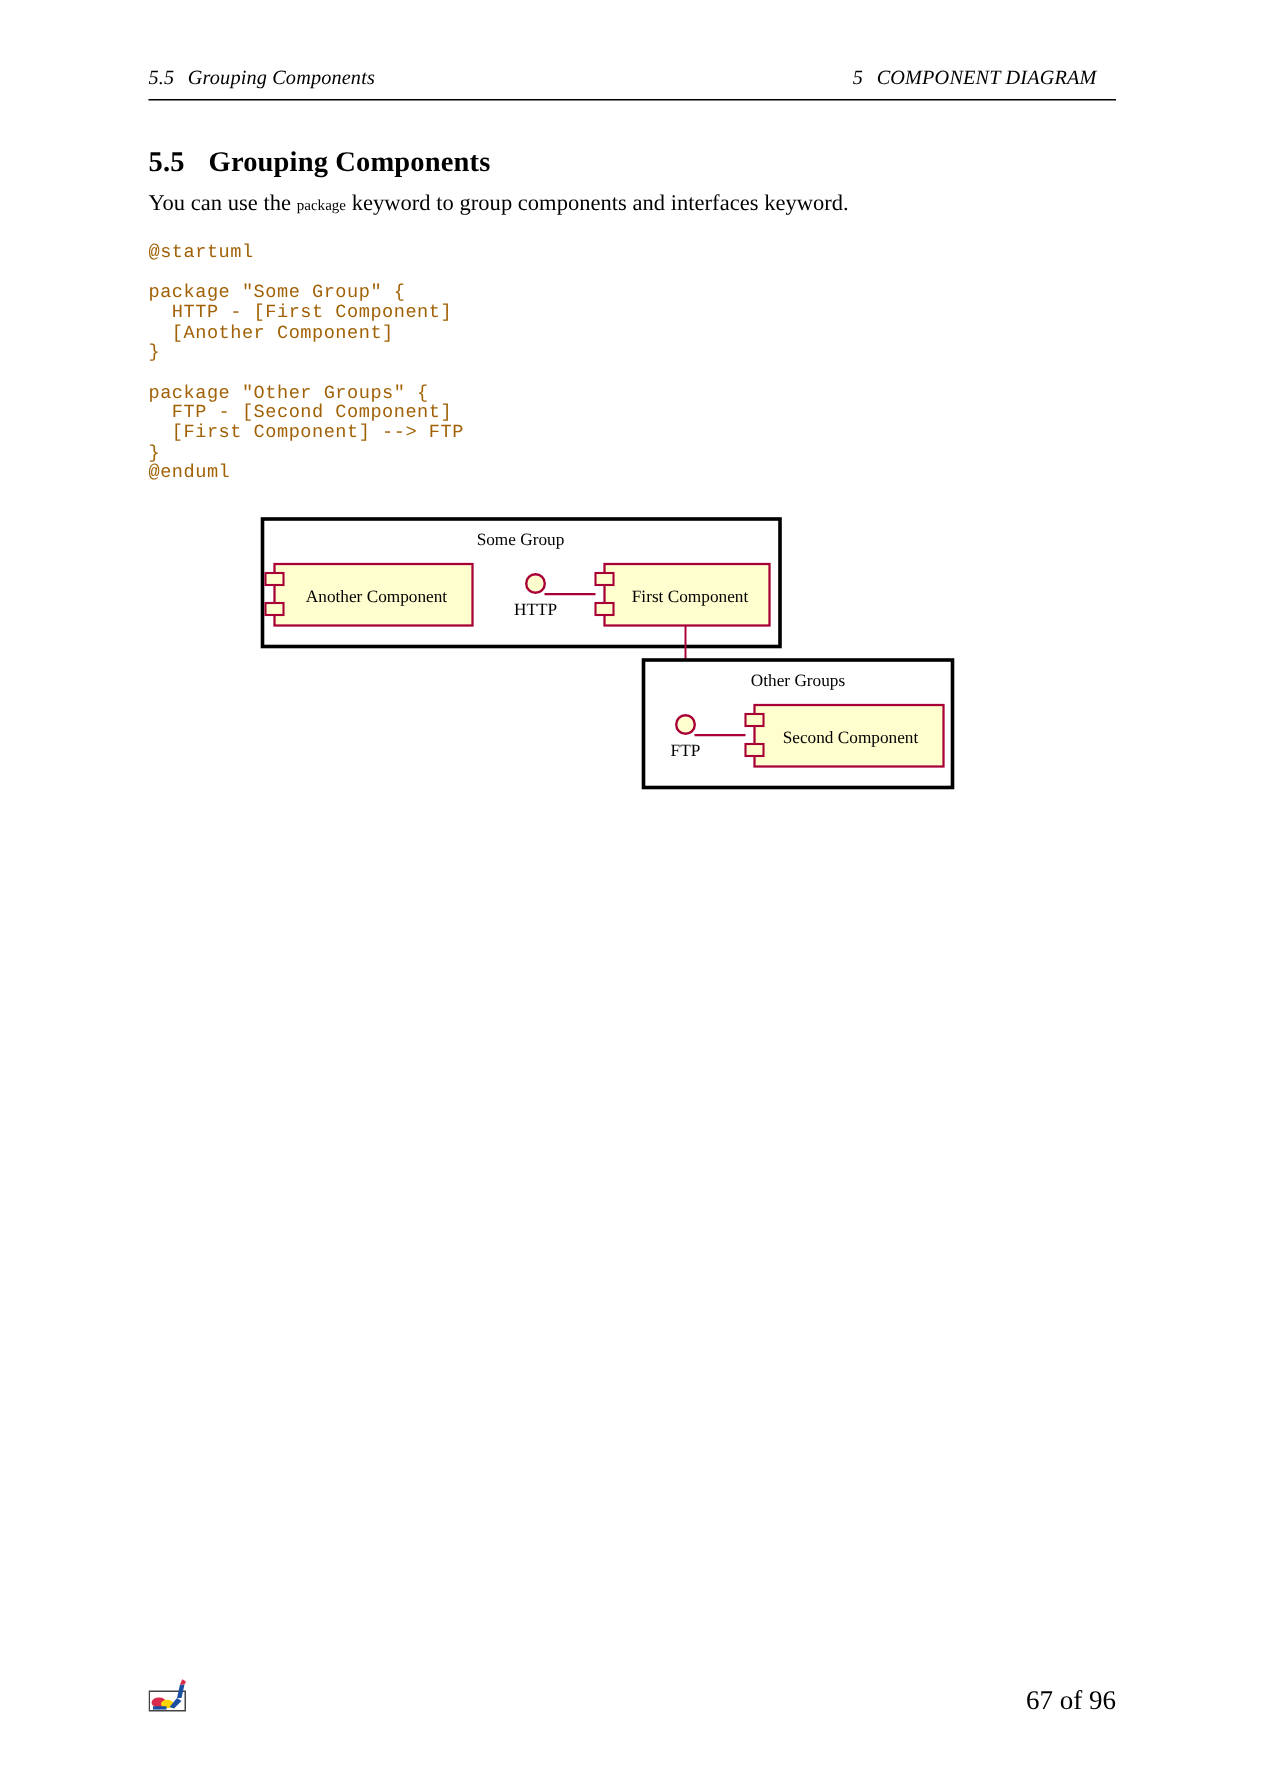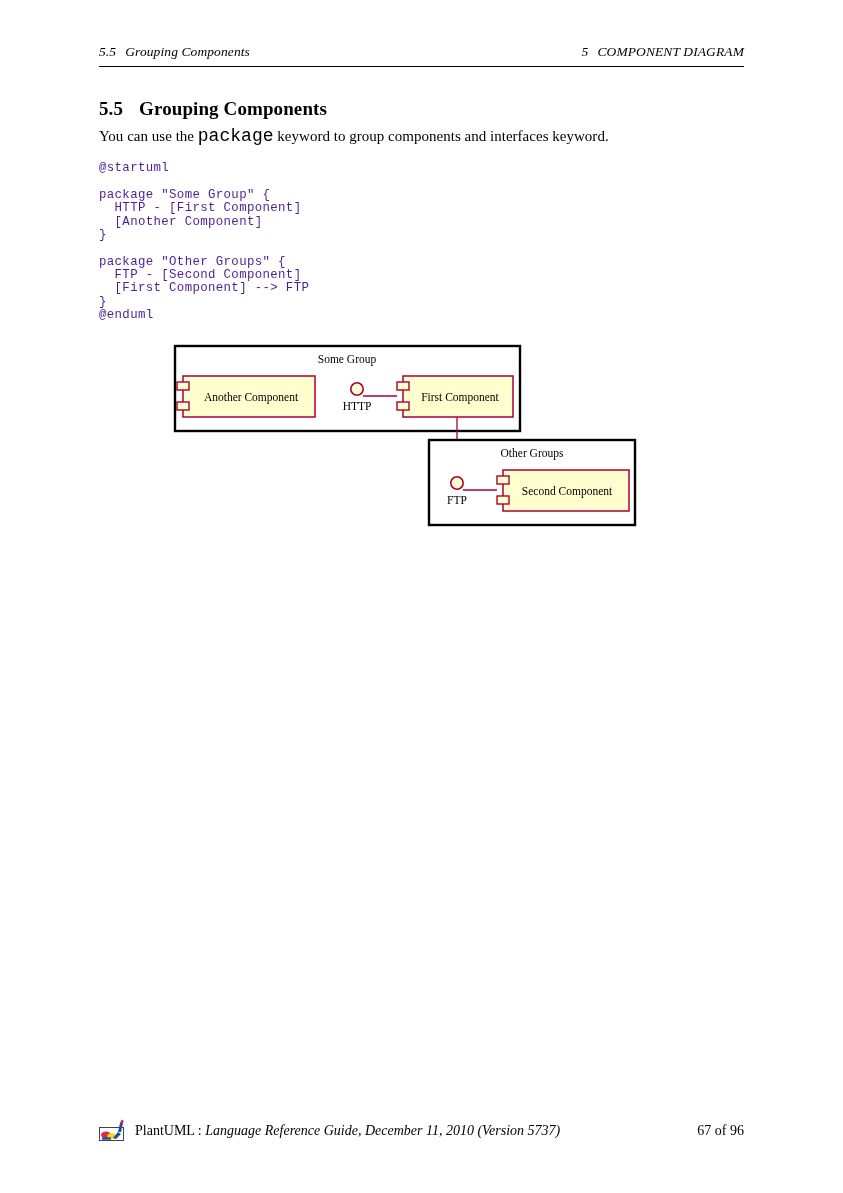--- a/index.html
+++ b/index.html
@@ -27,21 +27,21 @@
   .page-header .hdr-left,
   .page-header .hdr-right {
     position: absolute;
     top: 0;
     font-style: italic;
     font-size: 13.5px;
     white-space: nowrap;
     letter-spacing: 0.1px;
   }
   .page-header .hdr-left { left: 0; }
-  .page-header .hdr-right { right: 0; }
+  .page-header .hdr-right { right: 13px; }
   .hdr-num { margin-right: 9px; }
   .hdr-rule {
     position: absolute;
     left: 99px;
     top: 66px;
     width: 645px;
     height: 1px;
     background: #000;
   }
 
@@ -61,35 +61,35 @@
   .body-par {
     position: absolute;
     left: 99px;
     top: 127px;
     width: 648px;
     font-size: 15px;
     line-height: 19px;
     letter-spacing: 0.02px;
   }
   .body-par code {
-    font-family: Liberation Mono, monospace;
-    font-size: 18px;
+    font-family: Liberation Serif, serif;
+    font-size: 10px;
   }
 
   
   .code-block {
     position: absolute;
     left: 99px;
     top: 150px;
     font-family: "Liberation Mono", "DejaVu Sans Mono", monospace;
     font-size: 12.4px;
     line-height: 13.35px;
     white-space: pre;
     letter-spacing: 0.35px;
-    color: #4c1d95;
+    color: #a16207;
   }
 
   
   .uml-diagram {
     position: absolute;
     left: 169px;
     top: 340px;
     width: 480px;
     height: 195px;
   }
@@ -116,21 +116,21 @@
     top: 5px;
     font-size: 14px;
     white-space: nowrap;
   }
   .footer-text .ft-title { font-style: normal; }
   .footer-text .ft-sub { font-style: italic; }
   .footer-page {
     position: absolute;
     right: 0;
     top: 5px;
-    font-size: 14px;
+    font-size: 18px;
     white-space: nowrap;
   }
 </style>
 </head>
 <body>
 
 <div class="page-header">
   <div class="hdr-left">
     <span class="hdr-num">5.5</span><span>Grouping Components</span>
   </div>
@@ -225,17 +225,14 @@
     <svg width="30" height="24" viewBox="0 0 30 24" xmlns="http://www.w3.org/2000/svg">
       <rect x="0.5" y="8.5" width="24" height="13" fill="#ffffff" stroke="#444444" stroke-width="1"></rect>
       <ellipse cx="7" cy="16" rx="5" ry="3.4" fill="#d92b4b"></ellipse>
       <ellipse cx="12.5" cy="17" rx="4.2" ry="2.8" fill="#ffd400"></ellipse>
       <path d="M14 19 L19 13 L22 15 L17 20 Z" fill="#1b4fa0"></path>
       <path d="M19 13 L21 4 L24 4 L22 13 Z" fill="#1b4fa0"></path>
       <path d="M21 4 L22.5 0.5 L25 2 L24 4 Z" fill="#d92b4b"></path>
       <rect x="3" y="18.5" width="9" height="2.2" fill="#1b4fa0"></rect>
     </svg>
   </div>
-  <div class="footer-text">
-    <span class="ft-title">PlantUML : </span><span class="ft-sub">Language Reference Guide, December 11, 2010 (Version 5737)</span>
-  </div>
   <div class="footer-page">67 of 96</div>
 </div>
 
 </body></html>

